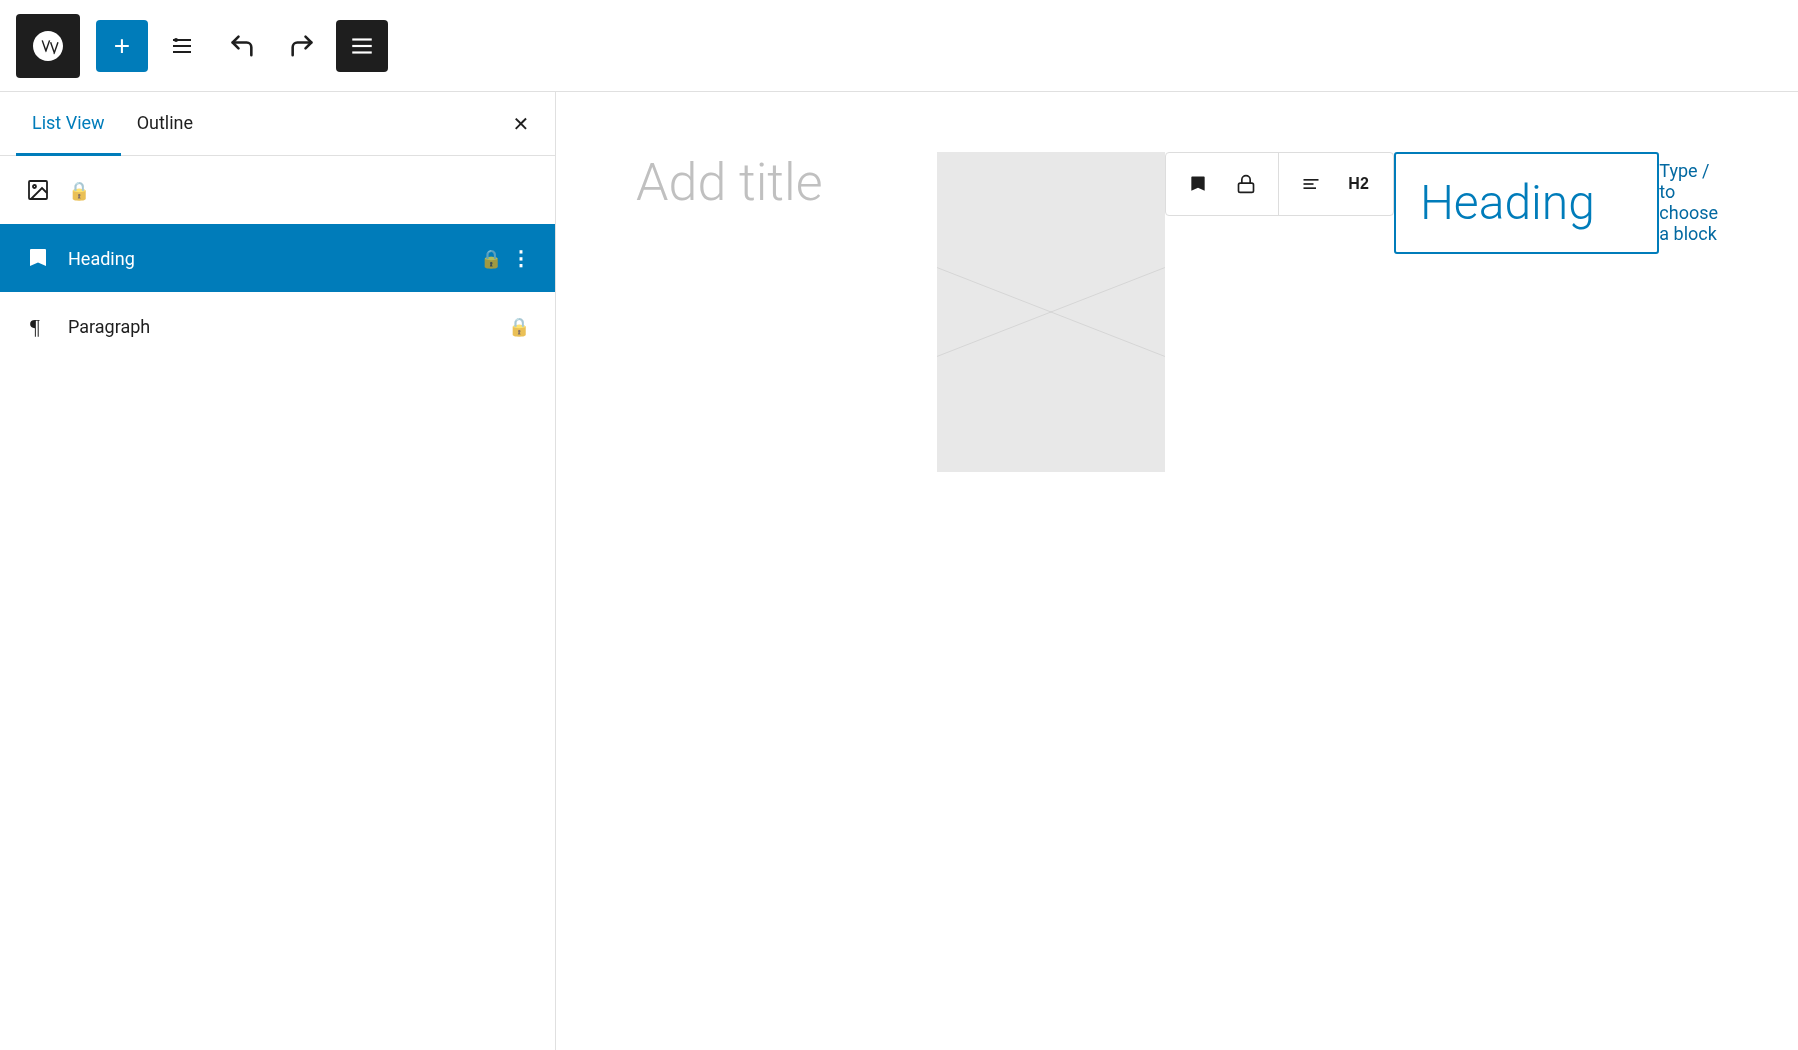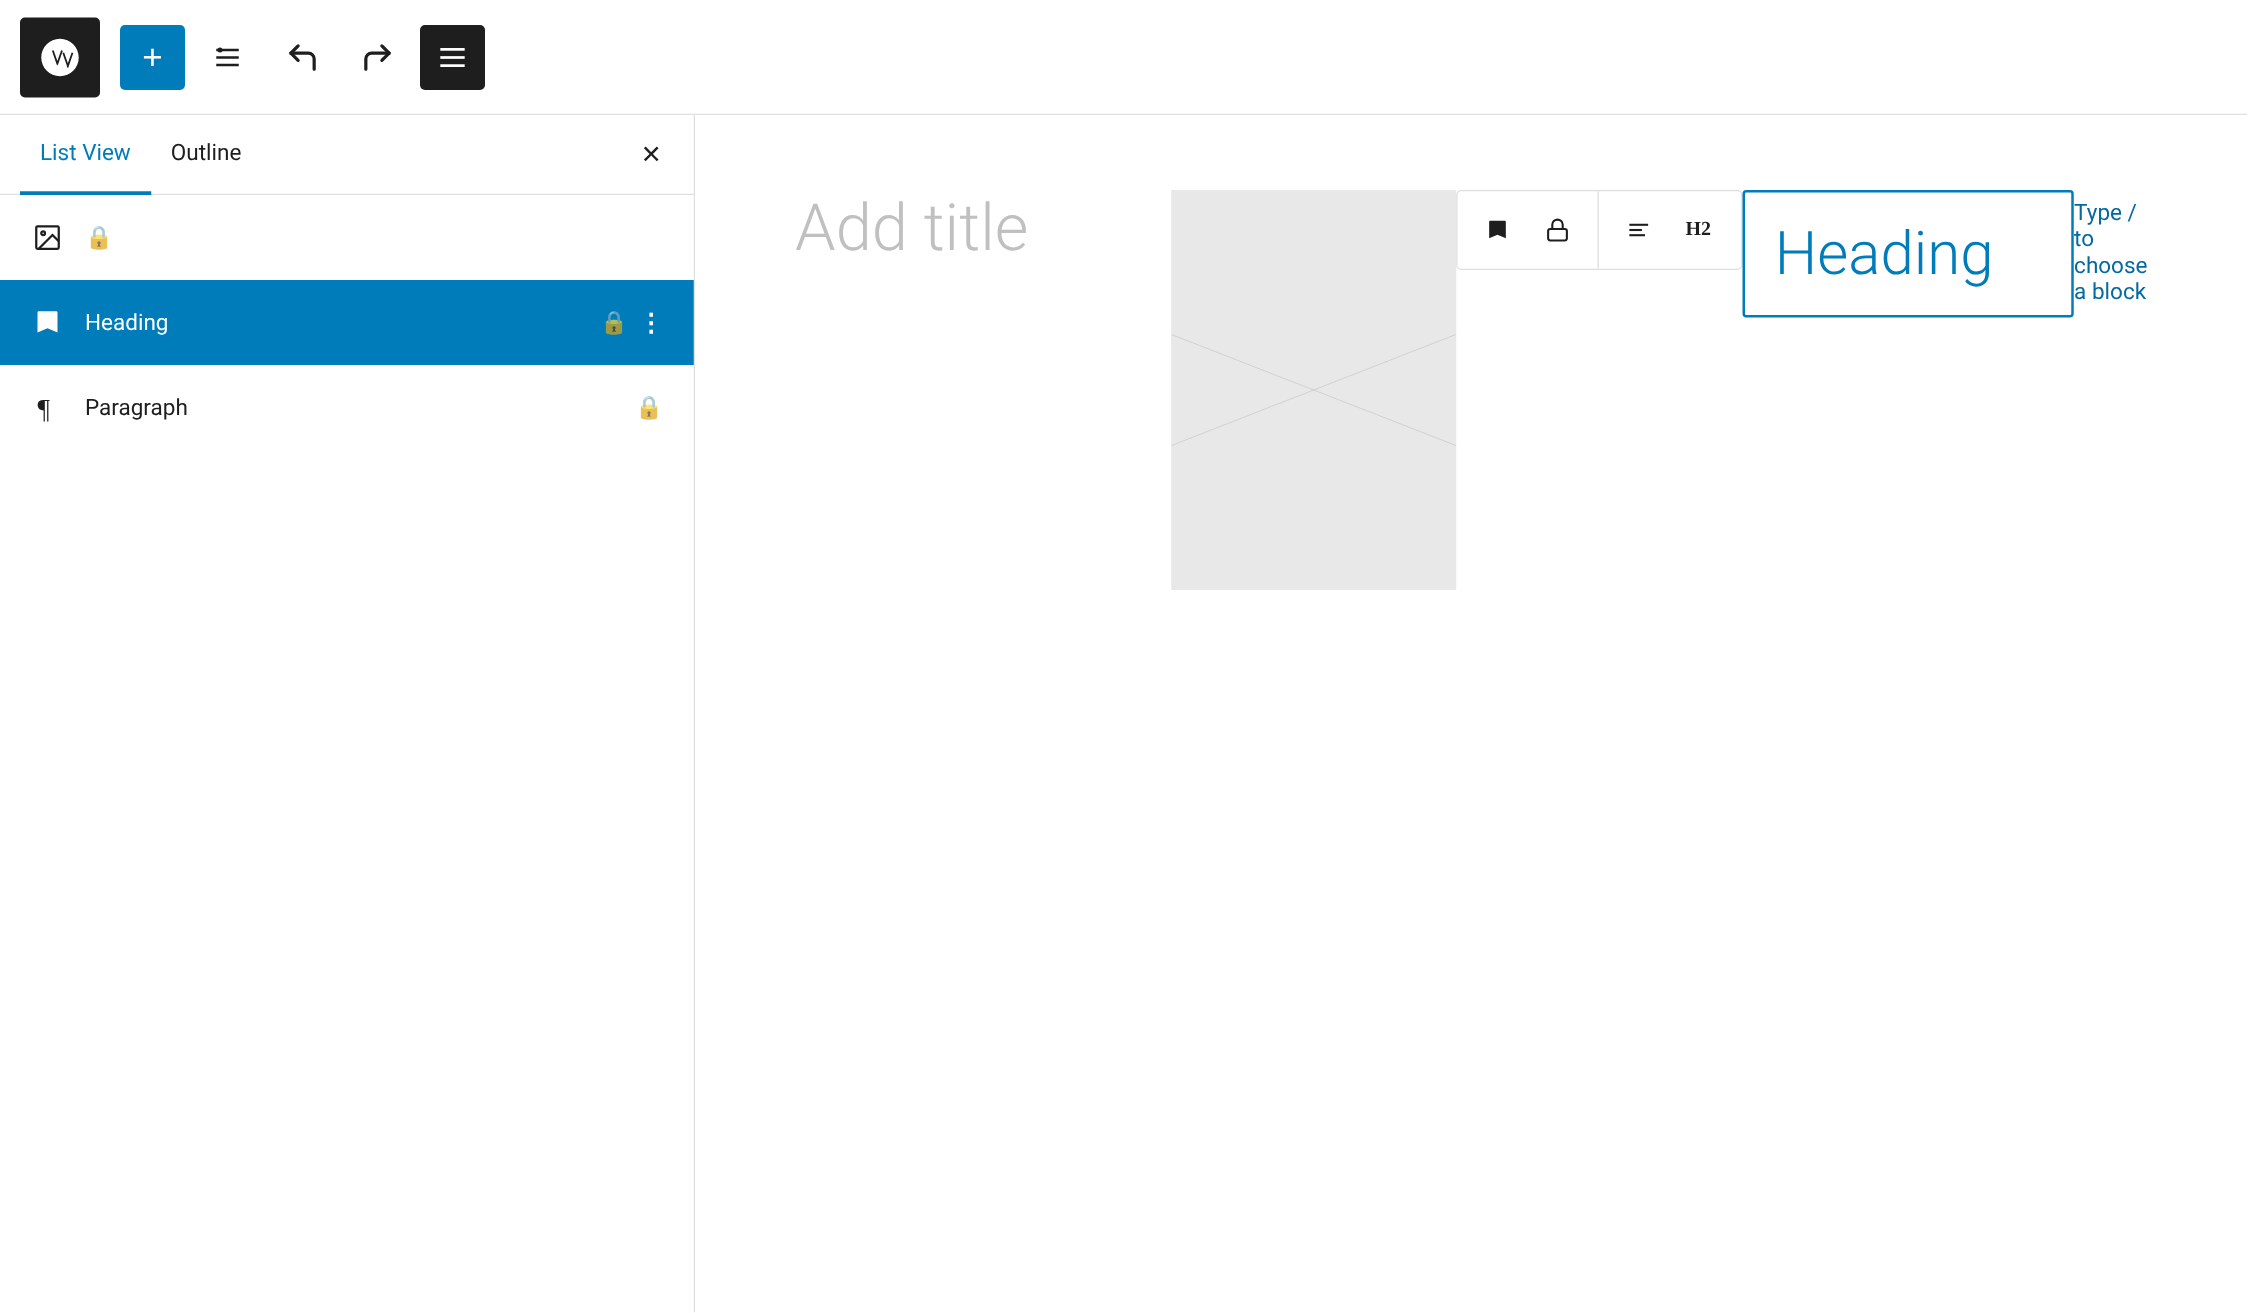--- a/index.html
+++ b/index.html
@@ -211,21 +211,20 @@
       height: 48px;
       display: flex;
       align-items: center;
       justify-content: center;
       cursor: pointer;
       font-size: 18px;
       border-radius: 3px;
       border: none;
       background: none;
       color: #1e1e1e;
-      font-family: Liberation Serif, serif;
     }
     .toolbar-tool.bold { font-weight: 900; font-size: 20px; }
     .toolbar-tool.italic { font-style: italic; font-weight: 400; }
     .toolbar-tool-h2 {
       font-size: 16px;
       font-weight: 600;
       width: 48px;
     }
 
     

